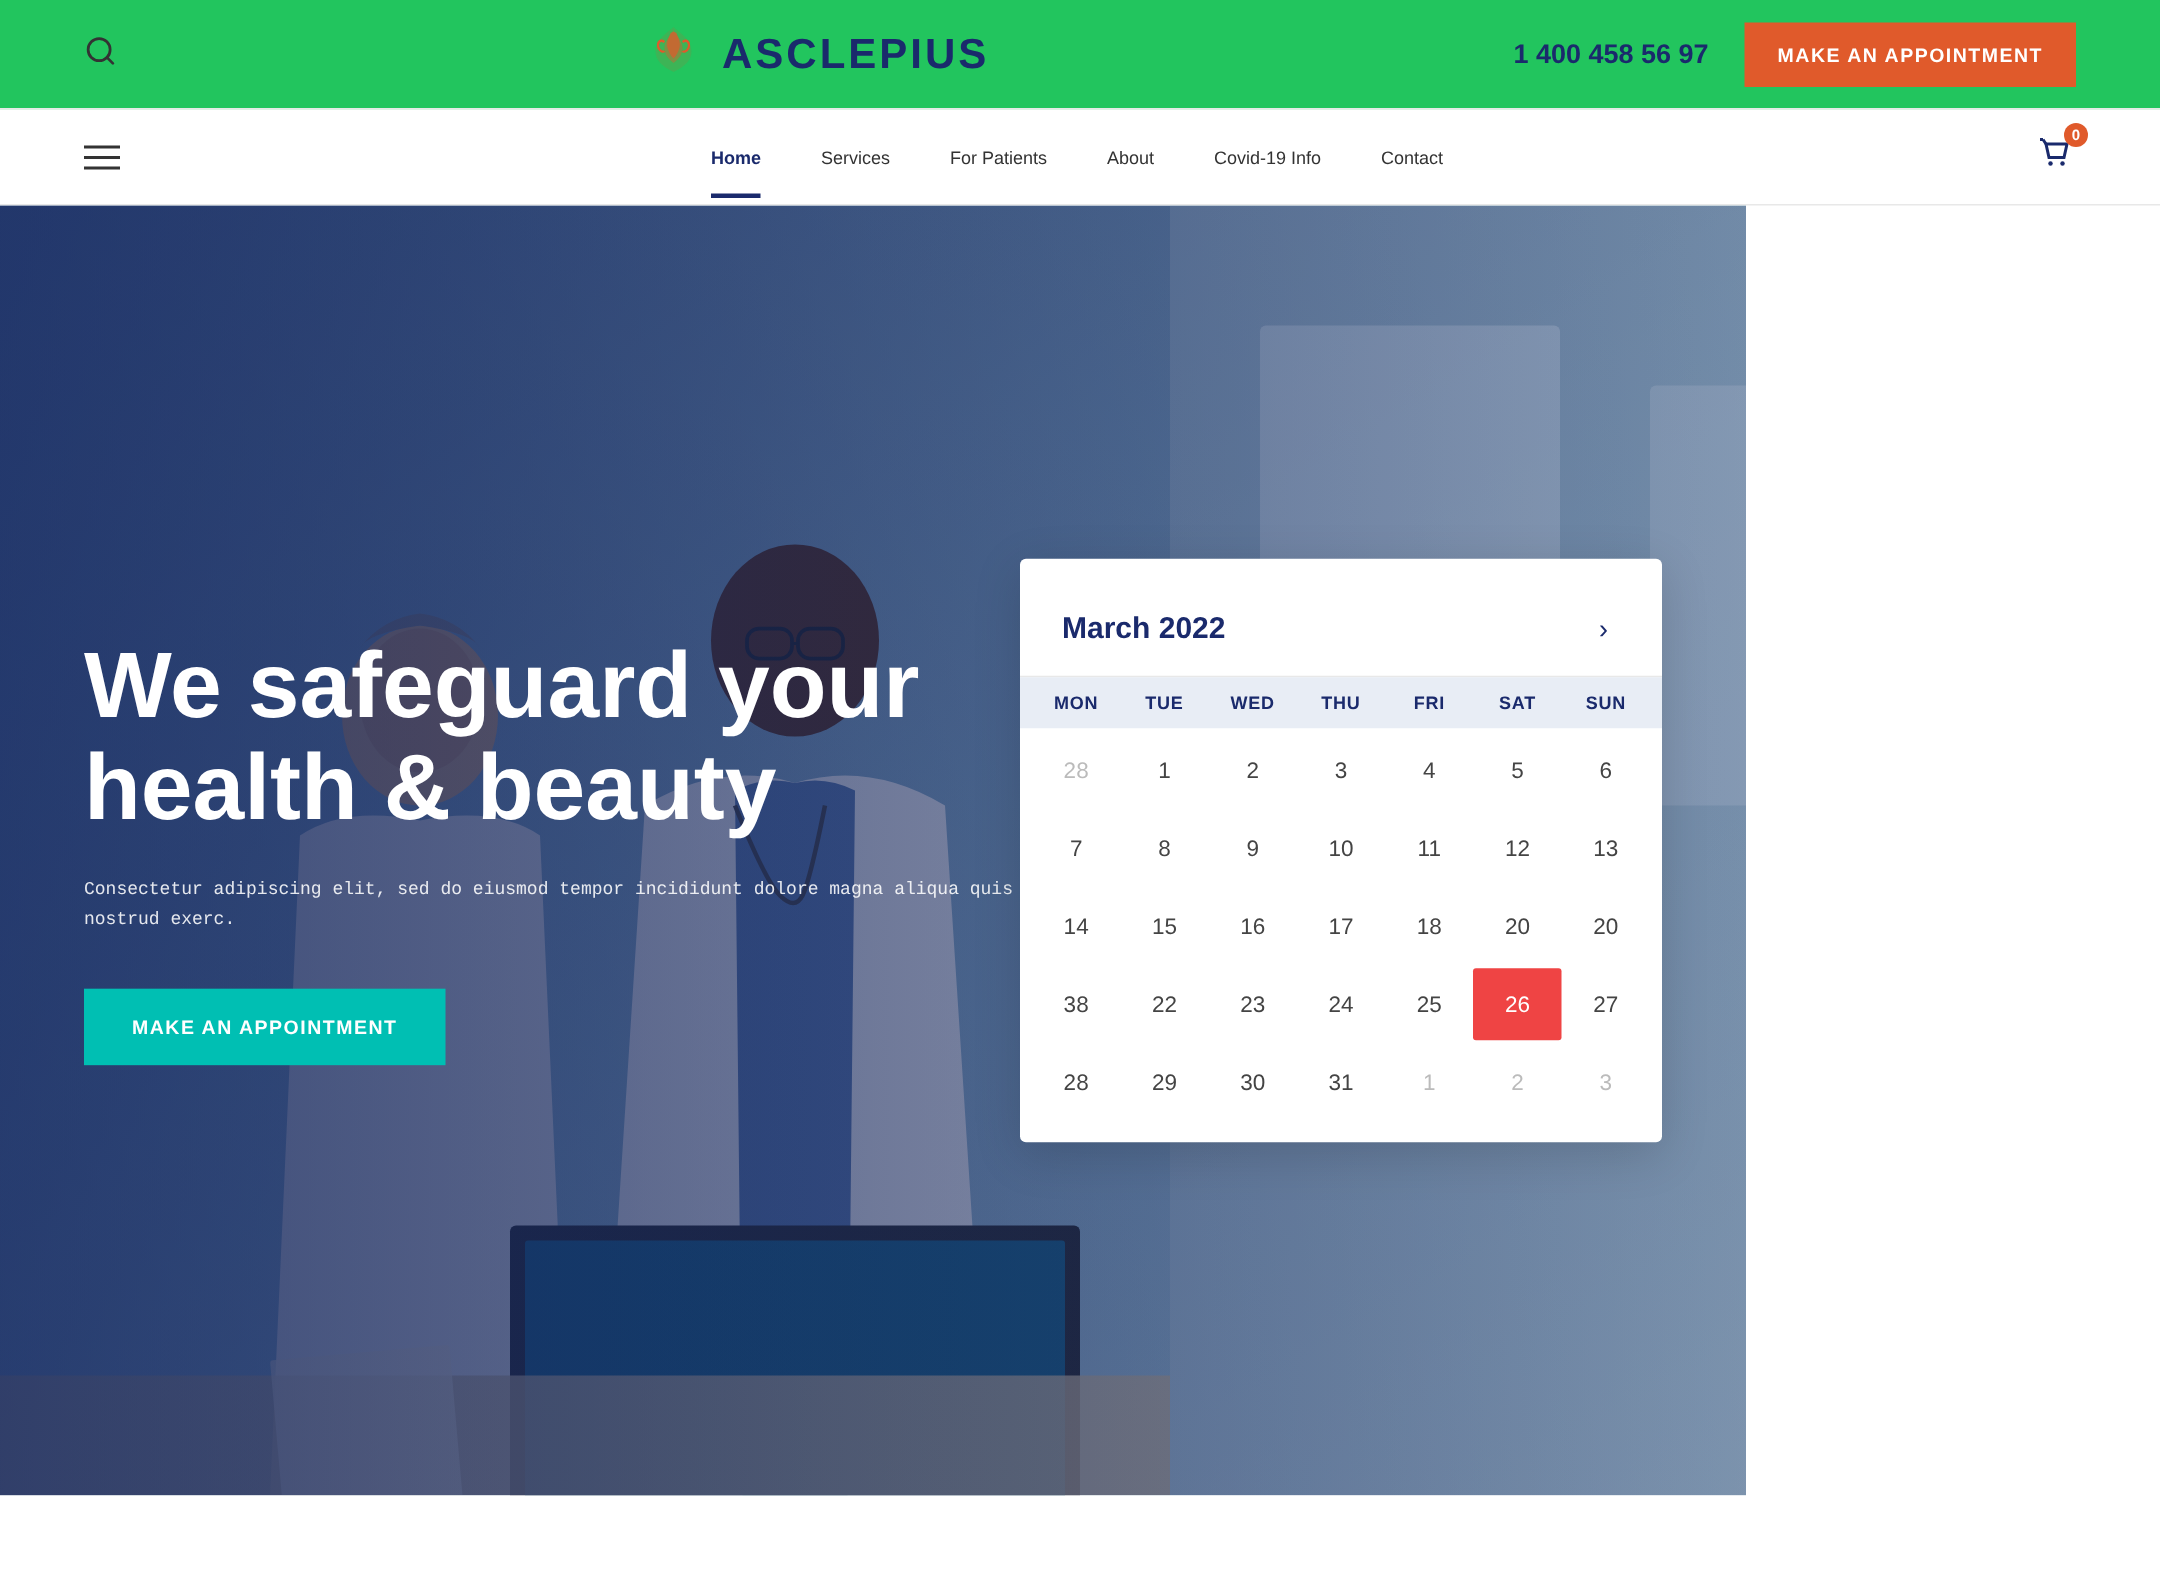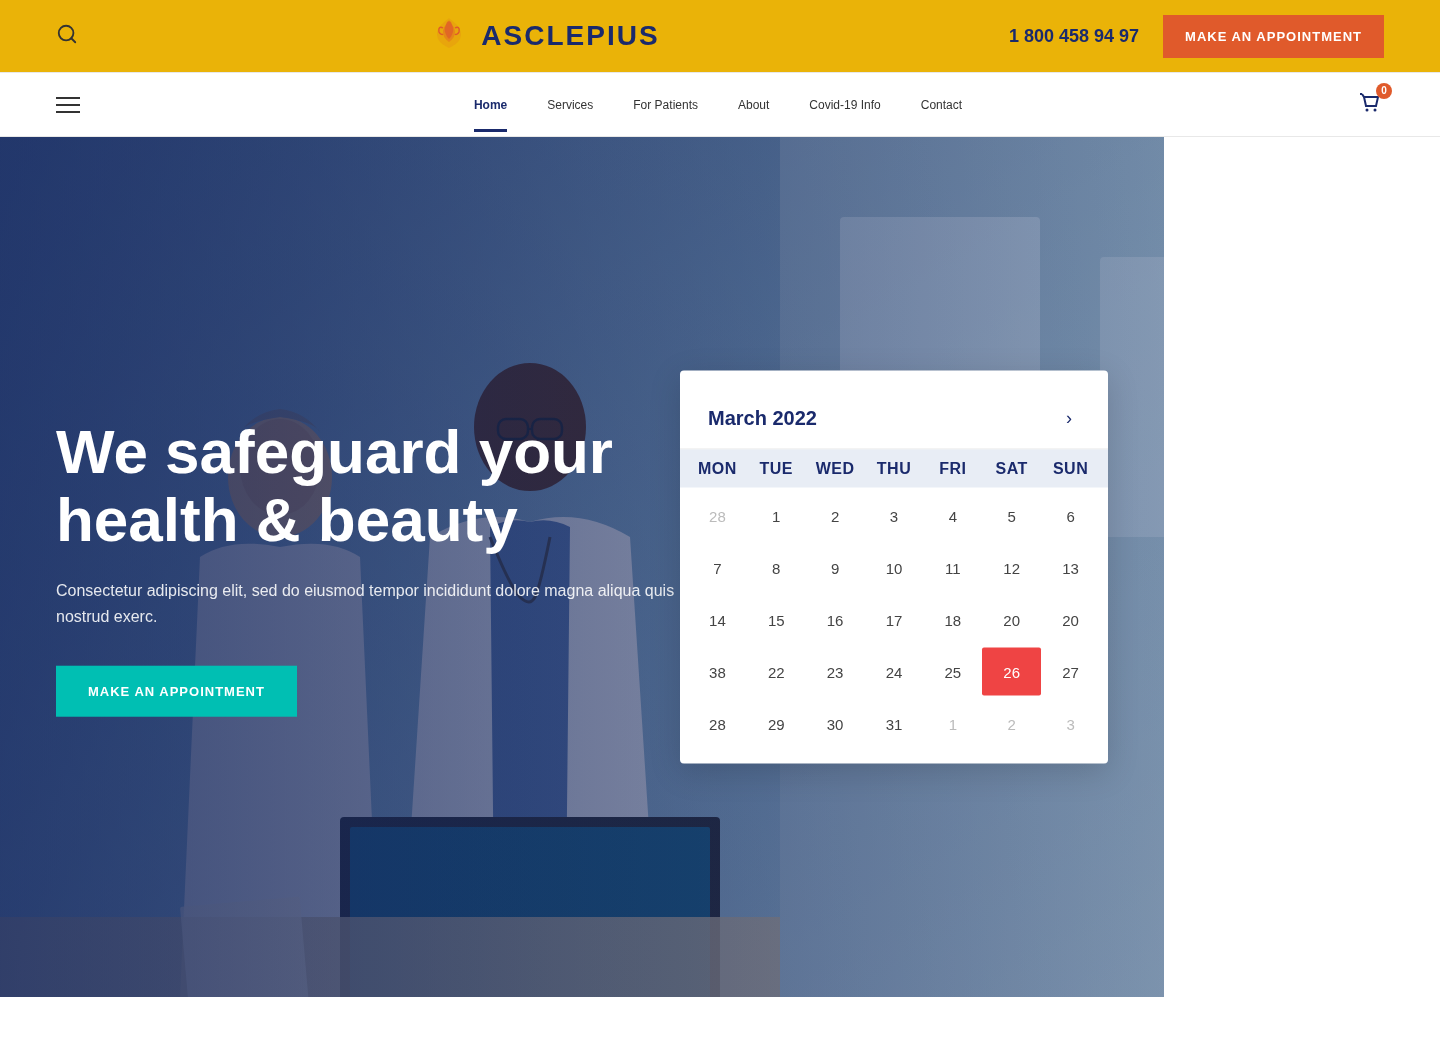--- a/index.html
+++ b/index.html
@@ -4,21 +4,21 @@
   <style>
     *, *::before, *::after { box-sizing: border-box; margin: 0; padding: 0; }
     body { font-family: 'Segoe UI', Arial, sans-serif; width: 1440px; overflow-x: hidden; }
 
     
     .top-bar {
       display: flex;
       align-items: center;
       justify-content: space-between;
       padding: 14px 56px;
-      background: #eab308;
+      background: #22c55e;
       border-bottom: 1px solid #e8e8e8;
     }
     .top-bar-left { display: flex; align-items: center; }
     .search-icon-wrap { cursor: pointer; }
     .search-icon-wrap svg { width: 22px; height: 22px; color: #333; }
     .logo { display: flex; align-items: center; gap: 10px; }
     .logo-emblem { width: 44px; height: 44px; }
     .logo-text { font-size: 28px; font-weight: 700; letter-spacing: 2px; color: #1a2a6c; }
     .top-bar-right { display: flex; align-items: center; gap: 24px; }
     .phone-number { font-size: 18px; font-weight: 600; color: #1a2a6c; }
@@ -112,24 +112,25 @@
       max-width: 620px;
     }
     .hero-title {
       font-size: 62px;
       font-weight: 800;
       color: #fff;
       line-height: 1.1;
       margin-bottom: 24px;
     }
     .hero-subtitle {
-      font-size: 16px;
+      font-size: 12px;
       color: rgba(255,255,255,0.88);
       line-height: 1.6;
       margin-bottom: 36px;
+      font-family: Liberation Mono, monospace;
     }
     .appt-btn-hero {
       background: #00bfb3;
       color: #fff;
       border: none;
       padding: 18px 32px;
       font-size: 13px;
       font-weight: 700;
       letter-spacing: 1px;
       cursor: pointer;
@@ -174,21 +175,21 @@
     }
     .cal-days-header {
       display: grid;
       grid-template-columns: repeat(7, 1fr);
       background: #e8edf5;
       margin: 0 -8px;
       padding: 10px 8px;
     }
     .cal-day-name {
       text-align: center;
-      font-size: 16px;
+      font-size: 12px;
       font-weight: 700;
       color: #1a2a6c;
       letter-spacing: 0.5px;
     }
     .cal-week {
       display: grid;
       grid-template-columns: repeat(7, 1fr);
       margin-top: 4px;
     }
     .cal-cell {
@@ -228,21 +229,21 @@
       <path d="M22 6 C20 10, 16 13, 16 18 C16 22, 18 25, 22 28 C26 25, 28 22, 28 18 C28 13, 24 10, 22 6Z" fill="#e05a2b" opacity="0.4"></path>
       <path d="M20 8 C19 11, 17 14, 18 18 C19 21, 20 23, 22 25 C24 23, 25 21, 26 18 C27 14, 25 11, 24 8 C23 7, 21 7, 20 8Z" fill="#e05a2b" opacity="0.7"></path>
 
       <path d="M16 14 C13 12, 11 14, 12 18 C13 20, 15 21, 16 20" stroke="#e05a2b" stroke-width="1.5" fill="none"></path>
       <path d="M28 14 C31 12, 33 14, 32 18 C31 20, 29 21, 28 20" stroke="#e05a2b" stroke-width="1.5" fill="none"></path>
     </svg>
     <span class="logo-text">ASCLEPIUS</span>
   </div>
 
   <div class="top-bar-right">
-    <span class="phone-number">1 800 458 94 97</span>
+    <span class="phone-number">1 400 458 56 97</span>
     <button class="appt-btn-top">MAKE AN APPOINTMENT</button>
   </div>
 </div>
 
 <div class="nav-bar">
   <div class="hamburger">
     <span></span>
     <span></span>
     <span></span>
   </div>

